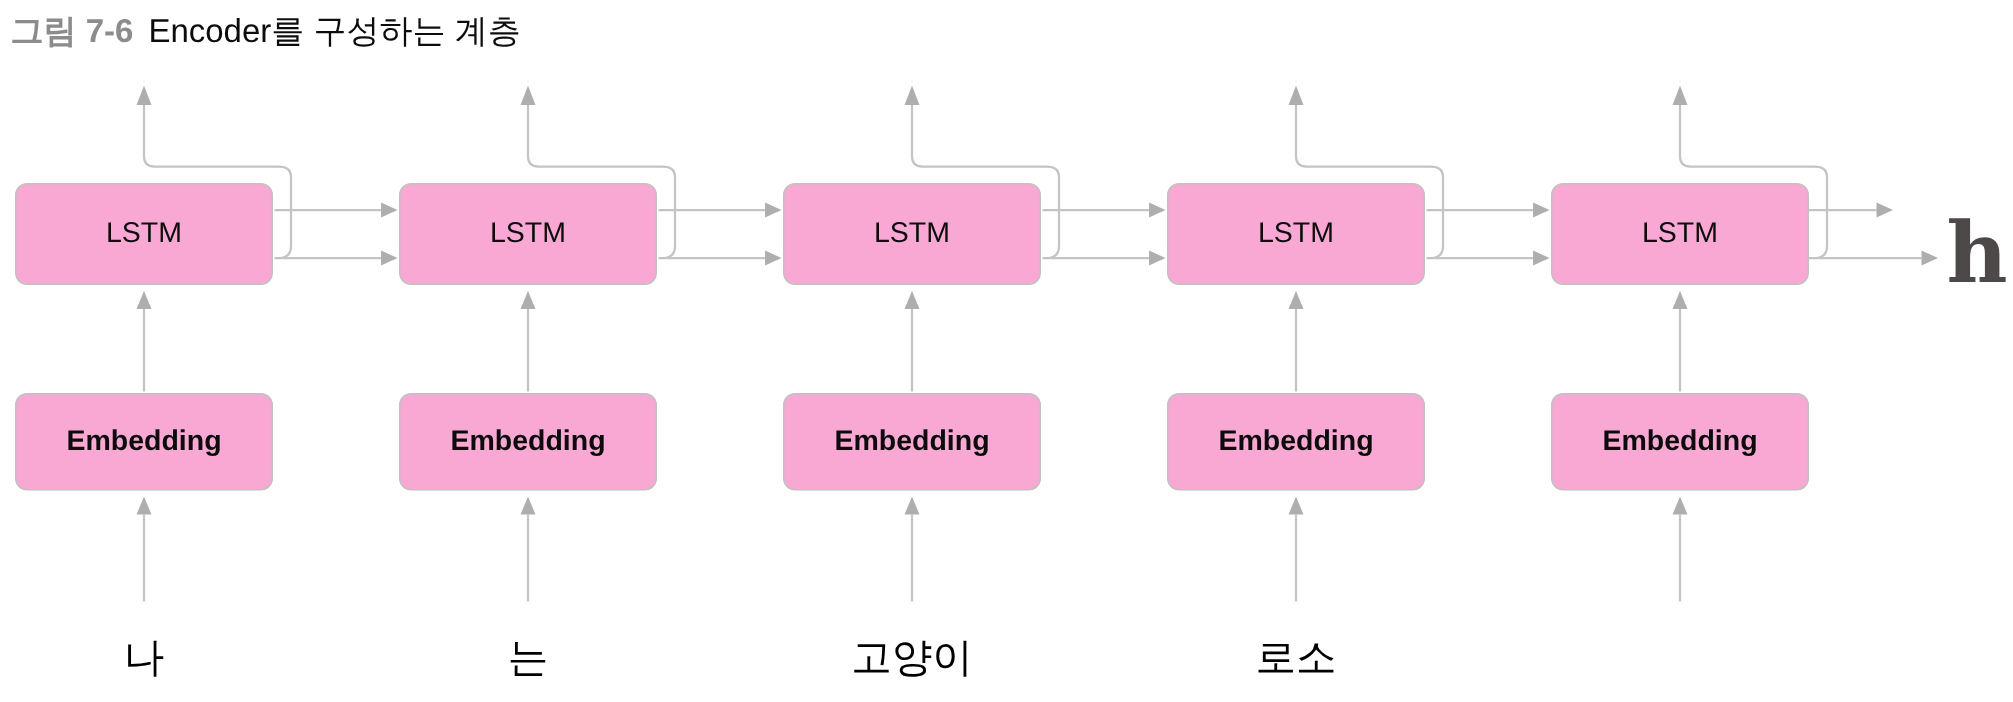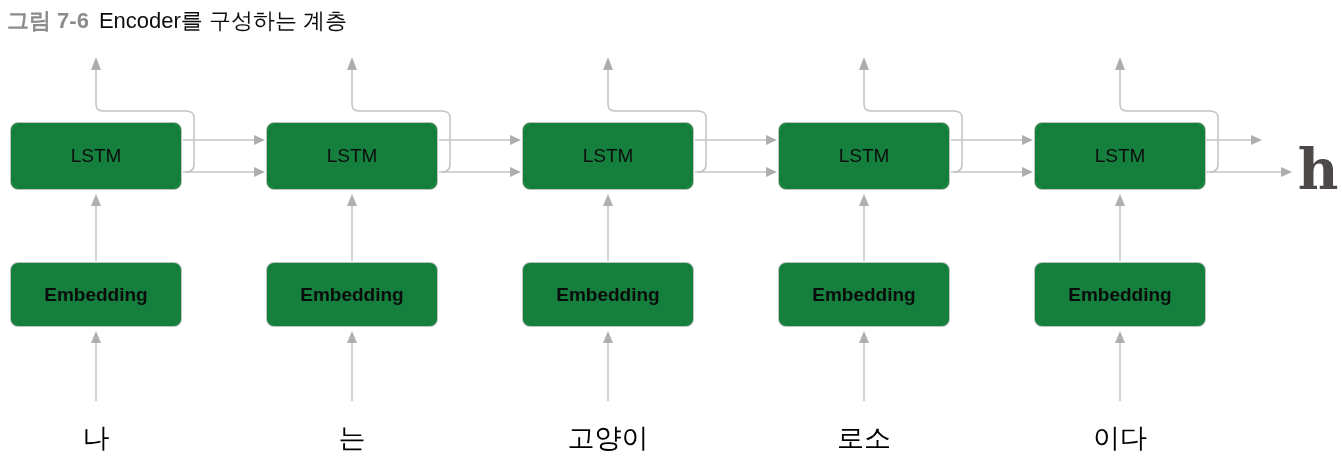--- a/index.html
+++ b/index.html
@@ -34,21 +34,21 @@
   }
   #arrow-layer {
     position: absolute;
     left: 0;
     top: 0;
   }
   .node-box {
     position: absolute;
     width: 172px;
     box-sizing: border-box;
-    background: #15803d;
+    background: #f9a8d4;
     border: 1.5px solid #c1c1c1;
     border-radius: 8px;
     display: flex;
     align-items: center;
     justify-content: center;
     font-size: 19px;
     color: #0c0c0c;
   }
   .lstm-box { top: 122px; height: 68px; }
   .embedding-box { top: 262px; height: 65px; font-weight: bold; }
@@ -220,17 +220,16 @@
       <span>Embedding</span>
     </div>
   <div class="node-box embedding-box" style="left:1034px">
       <span>Embedding</span>
     </div>
 
   <div class="input-word" style="left:10px">나</div>
   <div class="input-word" style="left:266px">는</div>
   <div class="input-word" style="left:522px">고양이</div>
   <div class="input-word" style="left:778px">로소</div>
-  <div class="input-word" style="left:1034px">이다</div>
 
   <div id="hidden-state-label">h</div>
 
 </div>
 
 </body></html>

